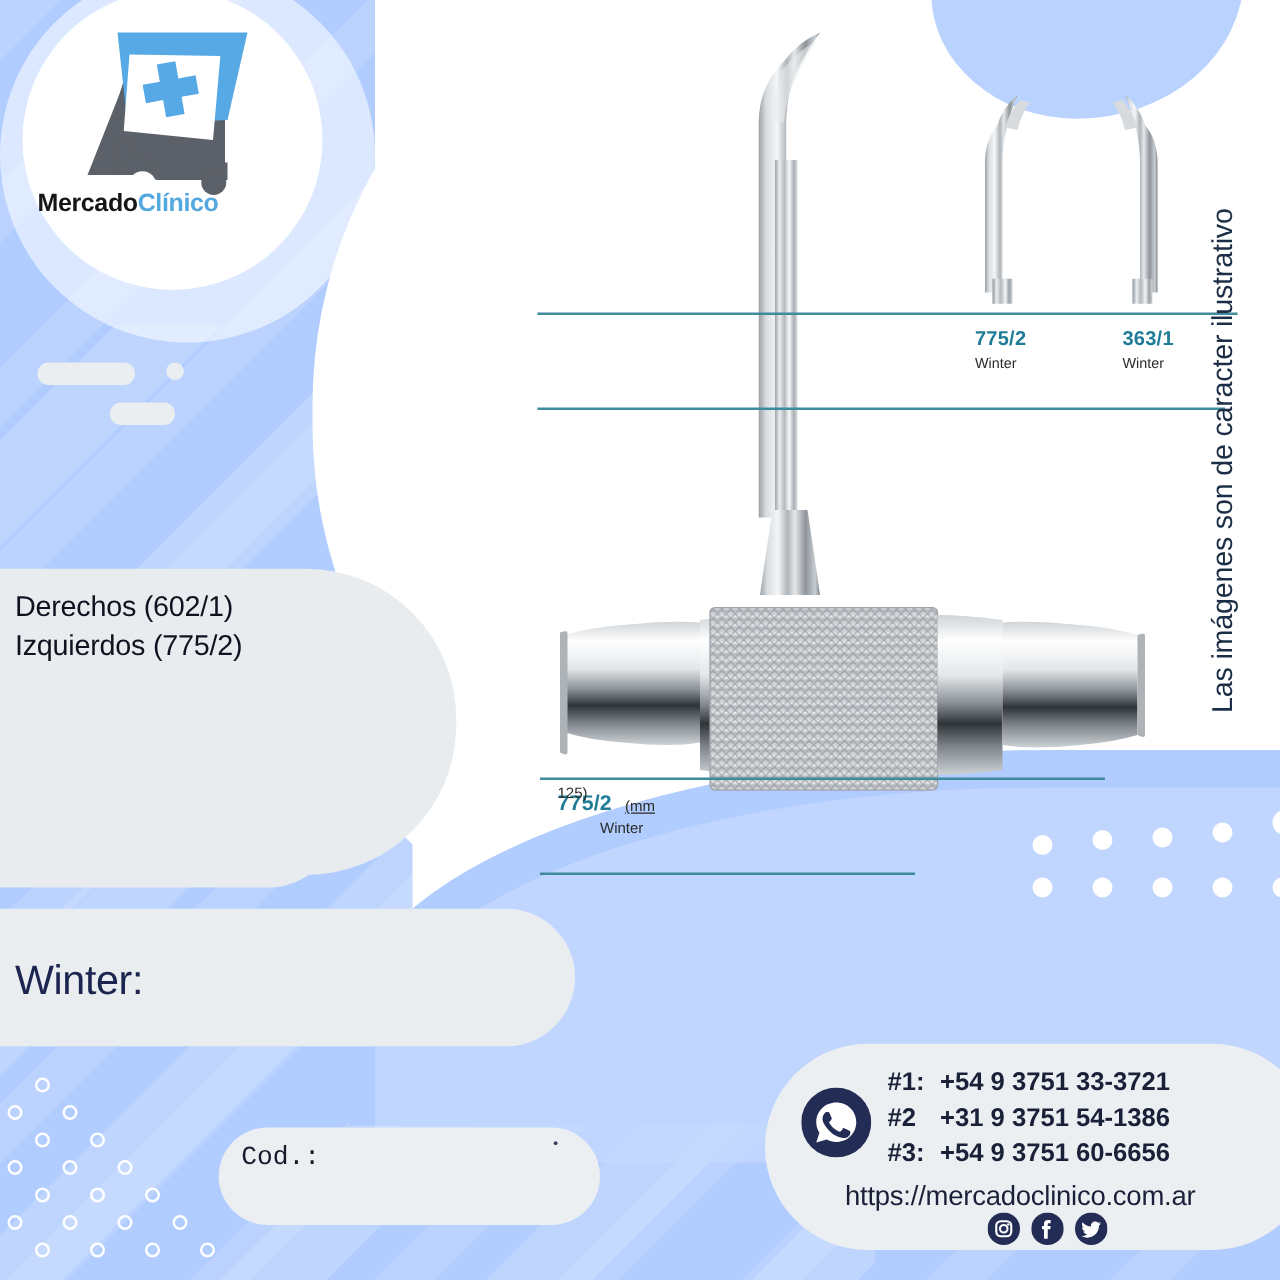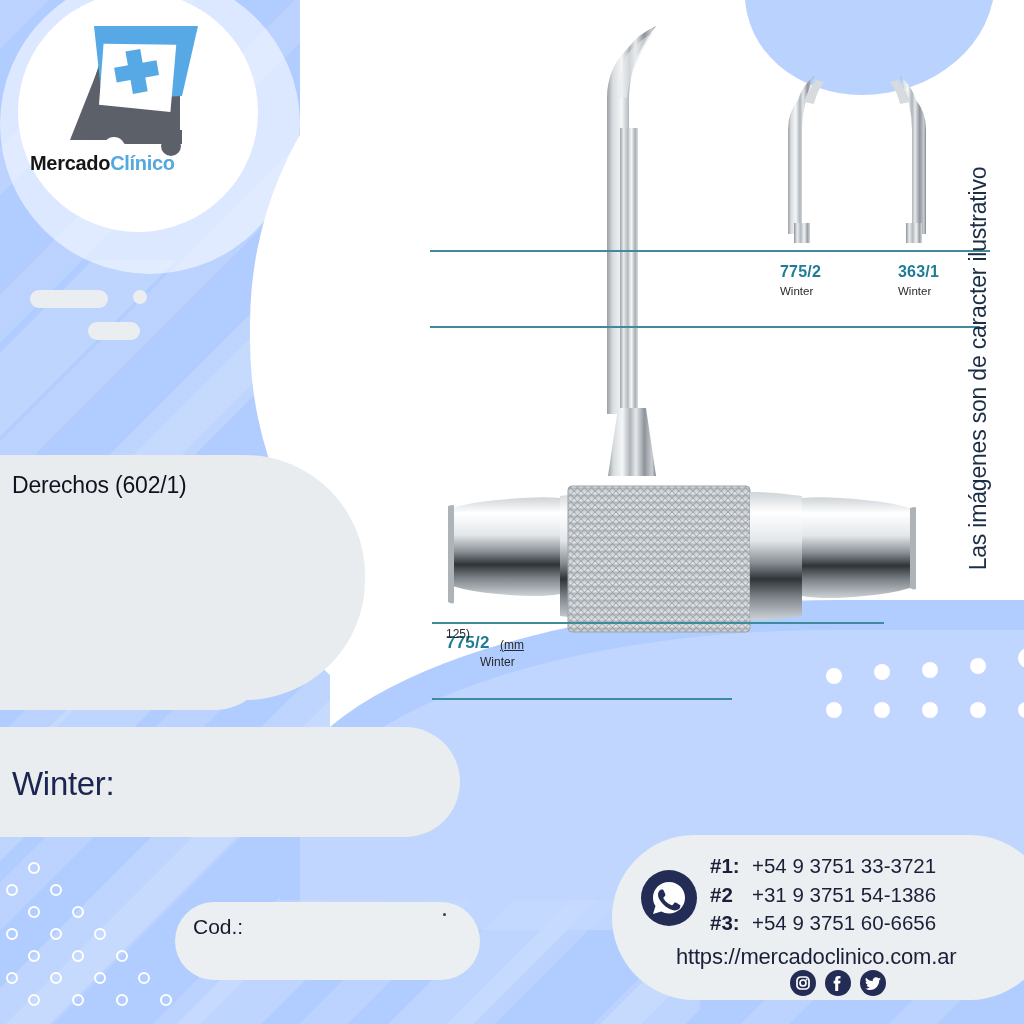--- a/index.html
+++ b/index.html
@@ -114,21 +114,21 @@
     position:absolute;left:12px;top:765px;
     font-size:33px;color:#1c2550;letter-spacing:-.3px;
   }
 
   
   .cod-panel{
     position:absolute;left:175px;top:902px;width:305px;height:78px;
     background:#eceff2;border-radius:40px;
   }
   .cod-label{
-    position:absolute;left:193px;top:915px;font-size:21px;color:#161b2c;
+    position:absolute;left:193px;top:915px;font-size:21px;color:#161b2c;font-family:Liberation Mono, monospace;
   }
   .cod-values{
     position:absolute;left:288px;top:914px;font-size:21px;color:#1c2550;line-height:31px;
   }
   .cod-dot{position:absolute;left:443px;top:913px;width:3px;height:3px;background:#3a3a55;border-radius:50%;}
 
   
   .ring-grid{position:absolute;left:-12px;top:862px;width:210px;height:162px;}
   .ring{position:absolute;width:12px;height:12px;border:2.4px solid #ffffff;border-radius:50%;box-sizing:border-box;}
   .solid-dot-grid{position:absolute;left:826px;top:640px;width:200px;height:90px;}
@@ -163,21 +163,21 @@
 
   
   .contact-panel{
     position:absolute;left:612px;top:835px;width:440px;height:165px;
     background:#eceff2;border-radius:84px 84px 84px 84px;
   }
   .wa-icon{position:absolute;left:641px;top:870px;width:56px;height:56px;}
   .phones{position:absolute;left:710px;top:852px;color:#1a2038;font-size:20.5px;line-height:28.5px;}
   .phones .row{white-space:nowrap;}
   .phones .tag{display:inline-block;width:42px;font-weight:bold;}
-  .phones .num{font-weight:normal;}
+  .phones .num{font-weight:bold;}
   .website{
     position:absolute;left:676px;top:944px;font-size:22px;color:#1a2038;letter-spacing:-.2px;white-space:nowrap;
   }
   .socials{position:absolute;left:790px;top:970px;display:flex;gap:9px;}
   .socials svg{display:block;}
 
   
   .metal{display:block;}
 </style>
 </head>
@@ -345,20 +345,21 @@
     <div class="lbl-main-sub" style="left:26px;top:619px;">125)</div>
     <div class="lbl-main-sub" style="left:60px;top:647px;">Winter</div>
   </div>
 
   <div class="disclaimer">Las imágenes son de caracter ilustrativo</div>
 
   <div class="title-panel"></div>
   <div class="title-panel-2"></div>
   <div class="title-block">
     <div class="t-sub">Derechos (602/1)</div>
+    <div class="t-sub">Izquierdos (775/2)</div>
   </div>
 
   <div class="precio-panel"></div>
   <div class="precio-text">Winter:</div>
 
   <div class="cod-panel"></div>
   <div class="cod-label">Cod.:</div>
   <div class="cod-dot"></div>
 
   <div class="contact-panel"></div>

